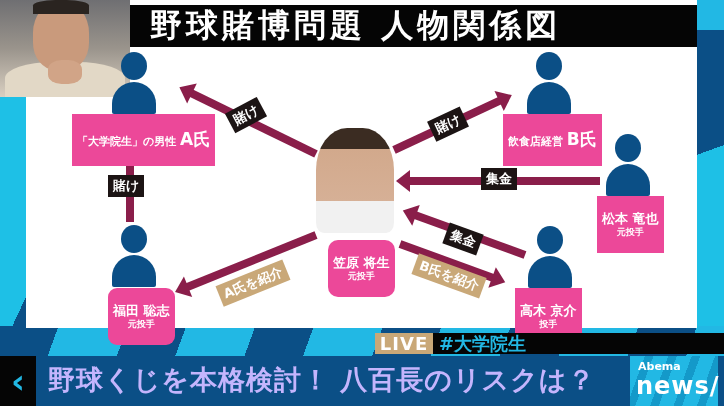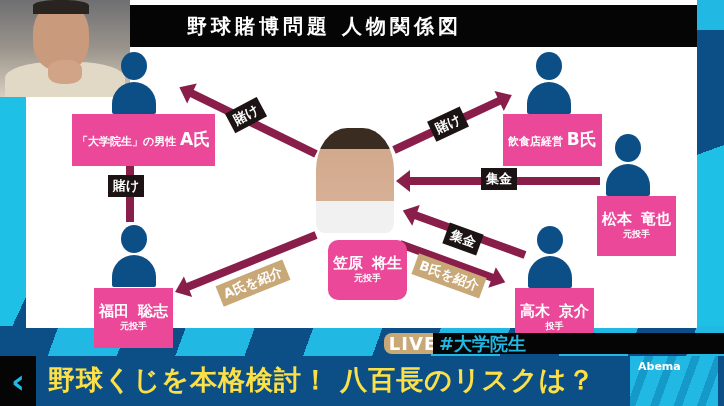--- a/index.html
+++ b/index.html
@@ -6,50 +6,50 @@
   body { width:724px; height:406px; overflow:hidden; position:relative;
          font-family: "DejaVu Sans", "Liberation Sans", sans-serif; background:#0b4f86; }
   .bg { position:absolute; inset:0;
         background: linear-gradient(115deg, #1ec0e6 0%, #1ec0e6 18%, #0b4f86 18%, #0b4f86 100%); }
   .bg-right { position:absolute; right:0; top:0; width:40px; height:340px;
         background: linear-gradient(160deg, #0b4f86 0%, #0b4f86 45%, #1ec0e6 45%, #1ec0e6 100%); }
   .stripe-band { position:absolute; left:0; right:0; height:30px;
         background: repeating-linear-gradient(110deg, #0b4f86 0px, #0b4f86 55px, #22b8e4 55px, #22b8e4 120px); }
   .panel { position:absolute; left:26px; top:0; width:671px; height:328px; background:#ffffff; }
   .title-bar { position:absolute; left:130px; top:5px; width:567px; height:42px; background:#050505;
-        color:#fff; font-weight:bold; font-size:20px; letter-spacing:4px; display:flex; align-items:center; padding-left:57px; box-sizing:border-box; }
+        color:#fff; font-weight:bold; font-size:32px; letter-spacing:4px; display:flex; align-items:center; padding-left:20px; box-sizing:border-box; }
   .inset { position:absolute; left:0; top:0; width:130px; height:97px;
         background: linear-gradient(180deg, #6f6f72 0%, #9a948c 50%, #d9cfc1 100%); overflow:hidden; }
   .inset .head { position:absolute; left:33px; top:2px; width:56px; height:68px; border-radius:45% 45% 40% 40%; background:#c99a7c; }
   .inset .hair { position:absolute; left:33px; top:0; width:56px; height:14px; background:#2a2420; border-radius:40% 40% 0 0; }
   .inset .suit { position:absolute; left:5px; top:62px; width:120px; height:40px; background:#e2d8c6; border-radius:40% 40% 0 0; }
   .inset .hands { position:absolute; left:48px; top:60px; width:34px; height:24px; background:#d1a487; border-radius:40%; }
 
   .person { position:absolute; width:44px; height:62px; }
   .person .p-head { position:absolute; left:9px; top:0; width:26px; height:28px; border-radius:50%; background:#0b4f86; }
   .person .p-body { position:absolute; left:0; top:30px; width:44px; height:32px; border-radius:22px 22px 2px 2px; background:#0b4f86; }
 
   .label { position:absolute; background:#ec4899; color:#fff; font-weight:bold; white-space:nowrap; padding:16px 5px; box-sizing:border-box; line-height:1.15; }
-  .label .name { font-size:15px; display:block;font-family:Liberation Mono, monospace; }
+  .label .name { font-size:13px; display:block; }
   .label .role { font-size:9px; display:block; text-align:center; }
   .label .big { font-size:17px; }
 
   .arrow { position:absolute; height:8px; background:#8a1e4a; transform-origin:0 50%; }
   .arrow::after { content:""; position:absolute; right:-12px; top:-7px; border-left:14px solid #8a1e4a; border-top:11px solid transparent; border-bottom:11px solid transparent; }
   .tag { position:absolute; background:#1c1414; color:#fff; font-weight:bold; font-size:13px; padding:2px 5px; white-space:nowrap; }
   .tag.gold { background:#c9a878; color:#fff; }
 
   .center-photo { position:absolute; left:316px; top:128px; width:78px; height:105px; border-radius:40% 40% 10% 10%;
         background: linear-gradient(180deg, #3b2c22 0%, #3b2c22 20%, #d2a98c 20%, #d6b096 70%, #f1f1f1 70%, #f1f1f1 100%); }
 
-  .live { position:absolute; left:384px; top:333px; width:58px; height:21px; background:#c9a878; color:#fff; font-weight:bold; font-size:18px; text-align:center; line-height:21px; letter-spacing:1px;border-radius:8px; }
+  .live { position:absolute; left:375px; top:333px; width:58px; height:21px; background:#c9a878; color:#fff; font-weight:bold; font-size:18px; text-align:center; line-height:21px; letter-spacing:1px; }
   .hashtag { position:absolute; left:433px; top:333px; width:291px; height:21px; background:#050505; color:#22b8e4; font-weight:bold; font-size:18px; line-height:21px; padding-left:6px; box-sizing:border-box; }
   .ticker { position:absolute; left:0; top:356px; width:724px; height:50px; background:#0b4f86; }
   .chev-box { position:absolute; left:0; top:356px; width:36px; height:50px; background:#050505; color:#22b8e4; font-size:34px; line-height:50px; text-align:center; font-weight:bold; }
-  .ticker-text { position:absolute; left:48px; top:359px; color:#fde047; font-weight:bold; font-size:27px; line-height:42px; white-space:nowrap; letter-spacing:1px; }
+  .ticker-text { position:absolute; left:48px; top:359px; color:#c4b5fd; font-weight:bold; font-size:27px; line-height:42px; white-space:nowrap; letter-spacing:1px; }
   .logo { position:absolute; left:630px; top:356px; width:88px; height:50px;
         background: repeating-linear-gradient(110deg, #22b8e4 0px, #22b8e4 14px, #1499c9 14px, #1499c9 22px); color:#fff; }
   .logo .abema { position:absolute; left:8px; top:4px; font-size:11px; font-weight:bold; }
   .logo .news { position:absolute; left:6px; top:16px; font-size:24px; font-weight:bold; letter-spacing:1px; }
 </style>
 </head>
 <body>
 
 <div class="bg"></div>
 <div class="bg-right"></div>
@@ -104,21 +104,21 @@
   </div>
 <div class="label" style="left:597px; top:196px;">
   <span class="name">松本 竜也</span>
   <span class="role">元投手</span>
 </div>
 
 <div class="person" style="left:112px; top:225px;">
     <div class="p-head"></div>
     <div class="p-body"></div>
   </div>
-<div class="label" style="left:94px; top:288px;">
+<div class="label" style="left:108px; top:288px;border-radius:9px;">
   <span class="name">福田 聡志</span>
   <span class="role">元投手</span>
 </div>
 
 <div class="center-photo"></div>
 <div class="label" style="left:328px; top:240px;border-radius:10px;">
   <span class="name">笠原 将生</span>
   <span class="role">元投手</span>
 </div>
 
@@ -131,13 +131,14 @@
   <span class="role">投手</span>
 </div>
 
 <div class="live">LIVE</div>
 <div class="hashtag">#大学院生</div>
 <div class="ticker"></div>
 <div class="chev-box">‹</div>
 <div class="ticker-text">野球くじを本格検討！ 八百長のリスクは？</div>
 <div class="logo">
   <span class="abema">Abema</span>
+  <span class="news">news/</span>
 </div>
 
 </body></html>

